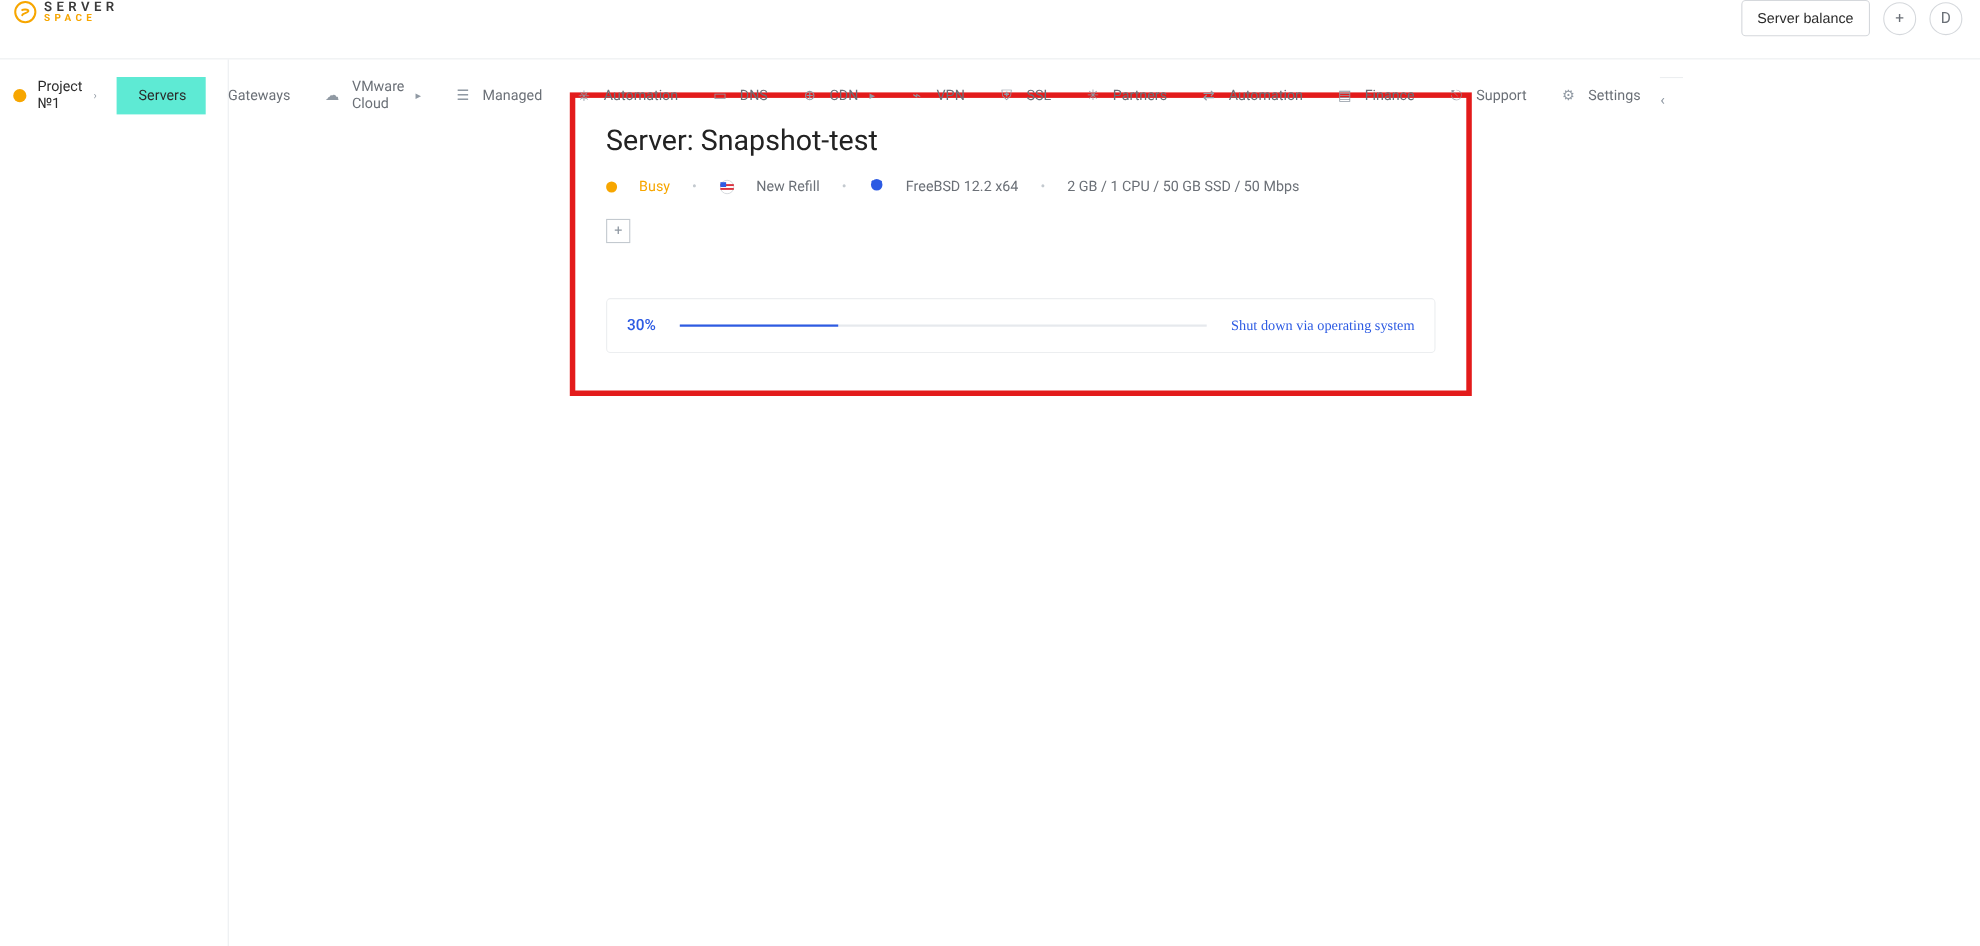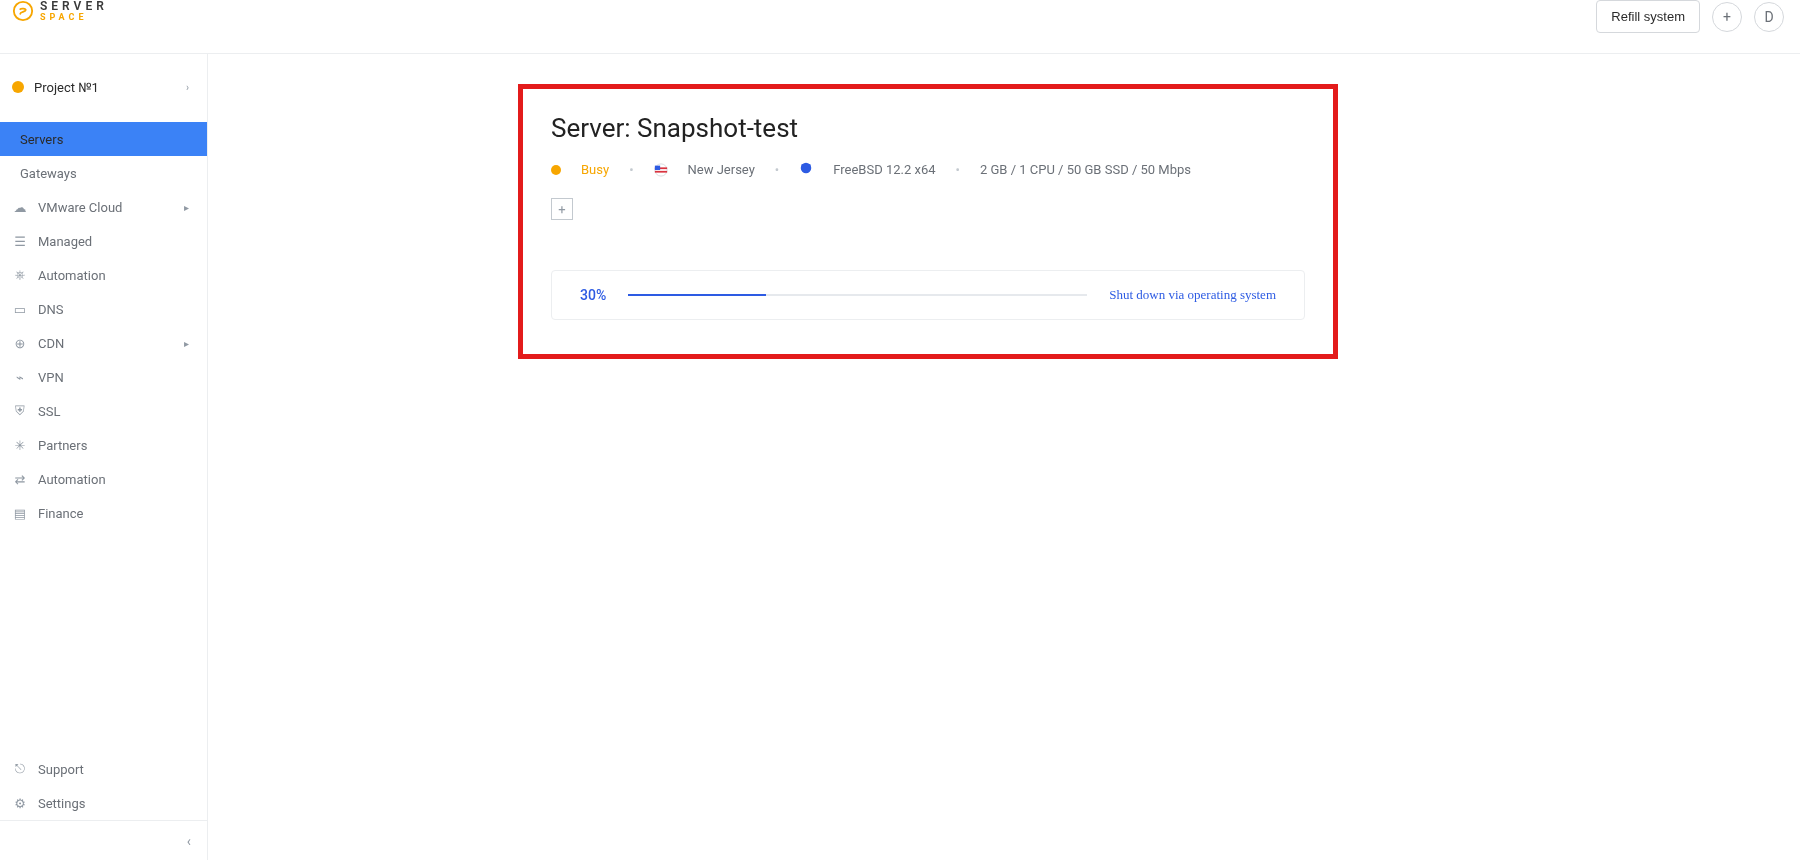--- a/index.html
+++ b/index.html
@@ -76,21 +76,20 @@
   .shell {
     display: flex;
     height: calc(100% - 54px);
   }
 
   
   .sidebar {
     width: 208px;
     border-right: 1px solid #eceef0;
     display: flex;
-    flex-direction: column;
     padding-top: 16px;
     position: relative;
   }
   .sidebar-spacer { flex: 1; }
   .side-row {
     display: flex;
     align-items: center;
     height: 34px;
     padding: 0 18px 0 12px;
     color: #6b7077;
@@ -110,21 +109,21 @@
   .side-row.active {
     background: #f2f4f6;
     color: #2b2b2b;
   }
   .sub-row {
     padding-left: 20px;
     font-size: 13px;
     color: #6b7077;
   }
   .sub-row.active {
-    background: #3b82f6;
+    background: #5eead4;
     color: #2b2b2b;
   }
   .proj-dot {
     width: 12px; height: 12px; border-radius: 50%;
     background: #f7a600;
     display: inline-block;
   }
 
   .sidebar-collapse {
     height: 40px;
@@ -185,21 +184,21 @@
     justify-content: center;
     color: #9099a3;
     font-size: 13px;
     cursor: pointer;
     margin-bottom: 50px;
   }
 
   .progress-card {
     border: 1px solid #eceef0;
     border-radius: 4px;
-    padding: 16px 28px;
+    padding: 16px 18px;
     display: flex;
     align-items: center;
     gap: 22px;
   }
   .pct {
     color: #2d5be3;
     font-size: 14px;
     font-weight: 500;
   }
   .bar {
@@ -232,21 +231,21 @@
         <circle cx="12" cy="12" r="10" fill="none" stroke="#f7a600" stroke-width="2"></circle>
         <path d="M9 15c0-2 6-2 6-4s-5-2-6-1" fill="none" stroke="#f7a600" stroke-width="2" stroke-linecap="round"></path>
       </svg>
     </span>
     <div>
       <div class="logo-text">SERVER</div>
       <div class="logo-sub">SPACE</div>
     </div>
   </div>
   <div class="topbar-right">
-    <button class="btn-outline">Refill system</button>
+    <button class="btn-outline">Server balance</button>
     <span class="circle-btn">
       <span>+</span>
     </span>
     <span class="circle-btn">D</span>
   </div>
 </div>
 
 <div class="shell">
 
   <div class="sidebar">
@@ -332,21 +331,21 @@
         <span class="status-text">Busy</span>
         <span class="meta-sep">•</span>
         <span class="flag">
           <svg viewBox="0 0 16 16" width="14" height="14">
             <circle cx="8" cy="8" r="7" fill="#fff" stroke="#d5d8dc"></circle>
             <rect x="1" y="5" width="14" height="2" fill="#d9333f"></rect>
             <rect x="1" y="9" width="14" height="2" fill="#d9333f"></rect>
             <rect x="1" y="3" width="6" height="5" fill="#2d5be3"></rect>
           </svg>
         </span>
-        <span>New Jersey</span>
+        <span>New Refill</span>
         <span class="meta-sep">•</span>
         <span class="os-ic">
           <svg viewBox="0 0 16 16" width="14" height="14">
               <circle cx="8" cy="8" r="6" fill="#2d5be3"></circle>
               <path d="M3 4l2 2M13 4l-2 2" stroke="#2d5be3" stroke-width="2"></path>
             </svg>
         </span>
         <span>FreeBSD 12.2 x64</span>
         <span class="meta-sep">•</span>
         <span>2 GB / 1 CPU / 50 GB SSD / 50 Mbps</span>

